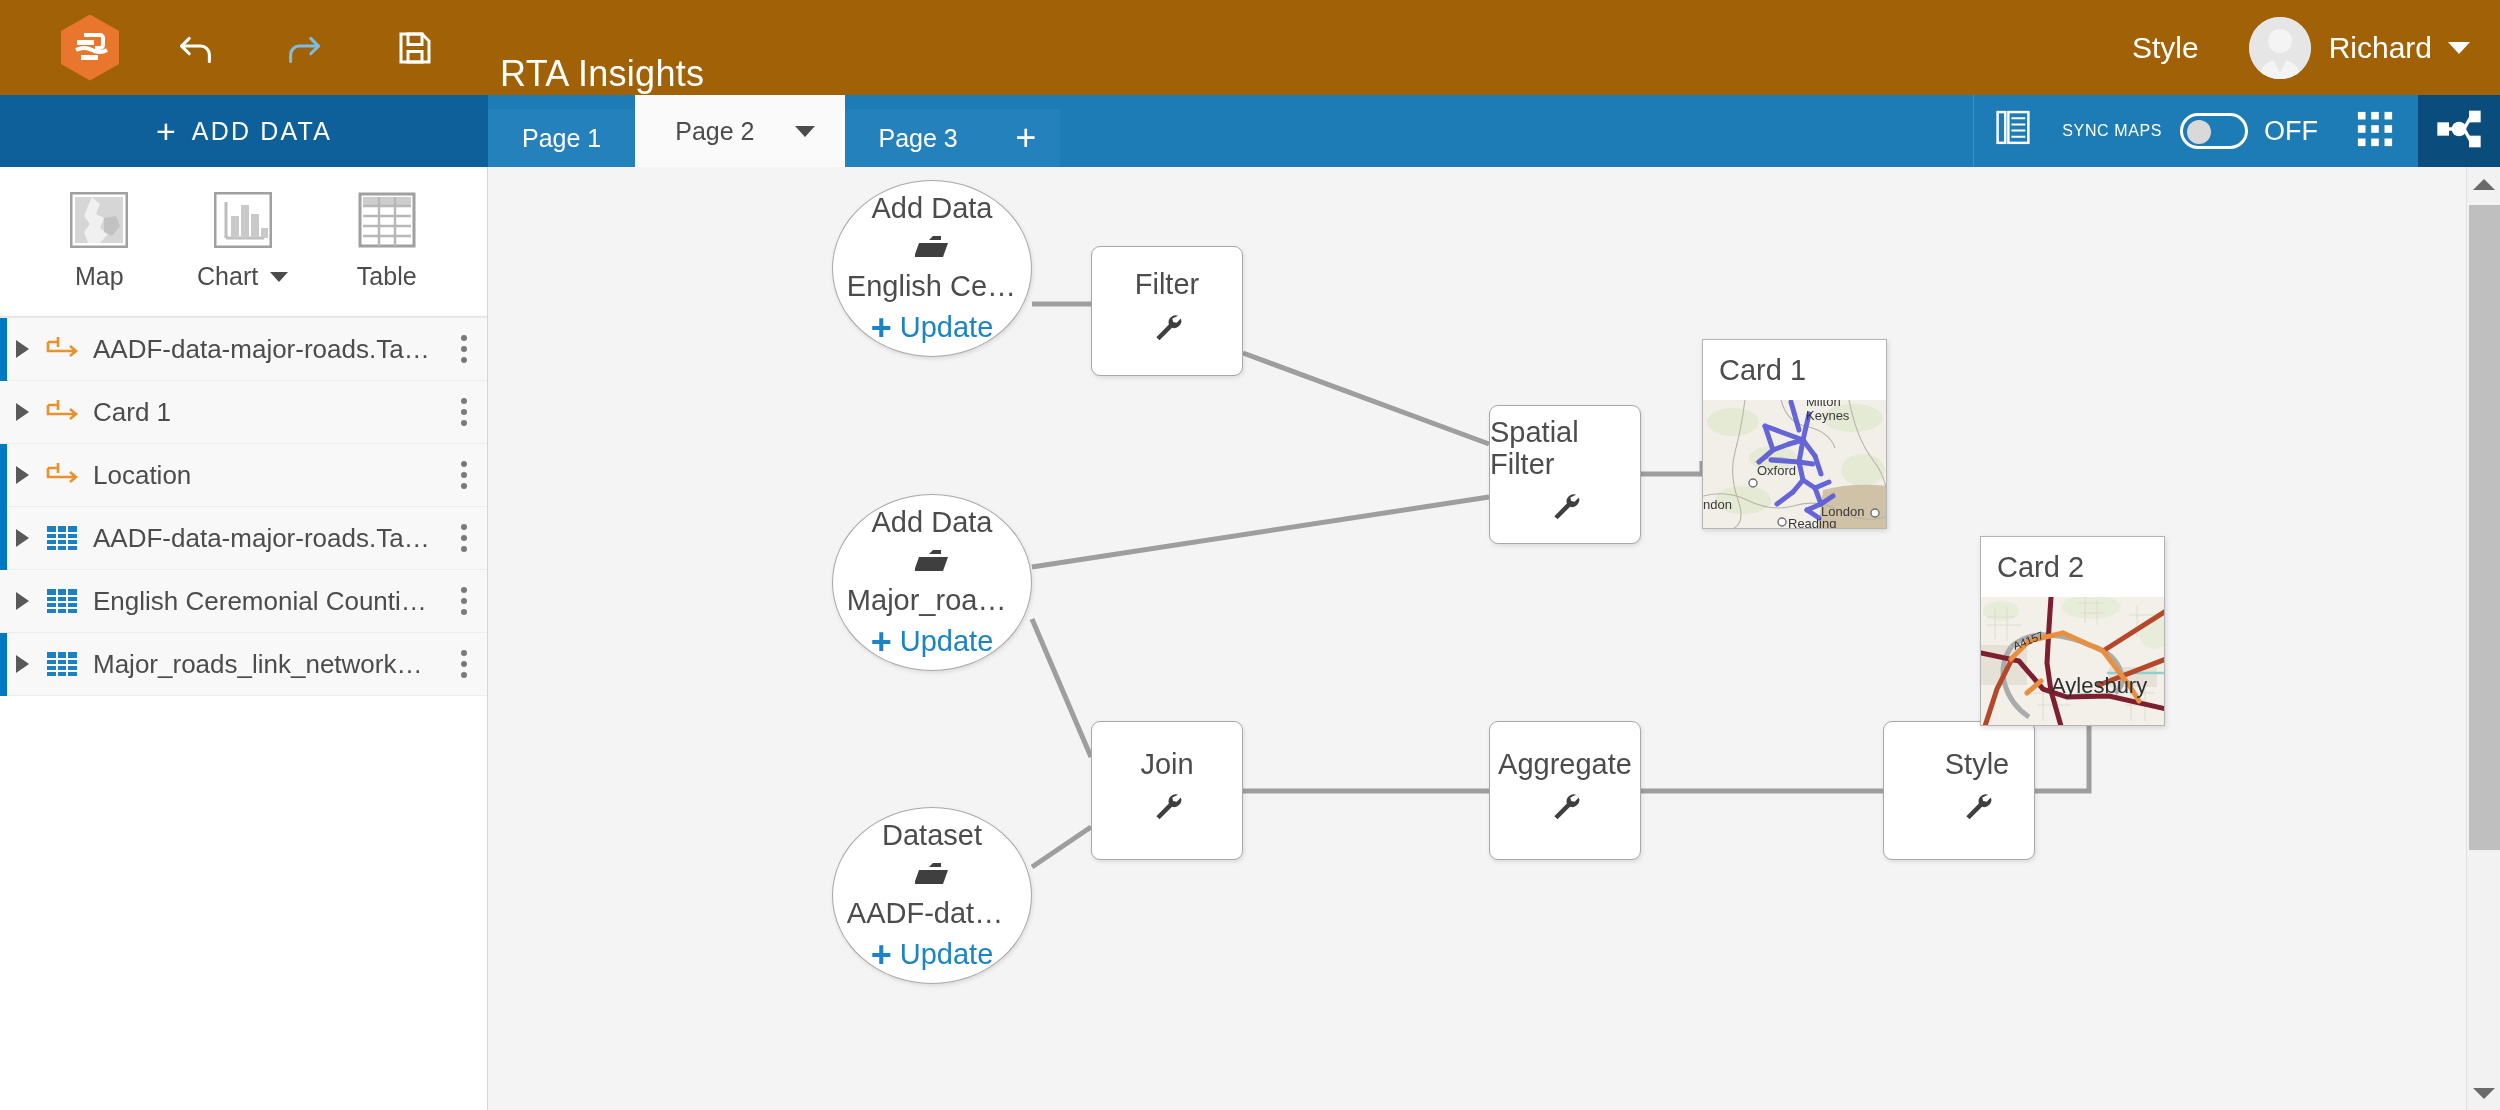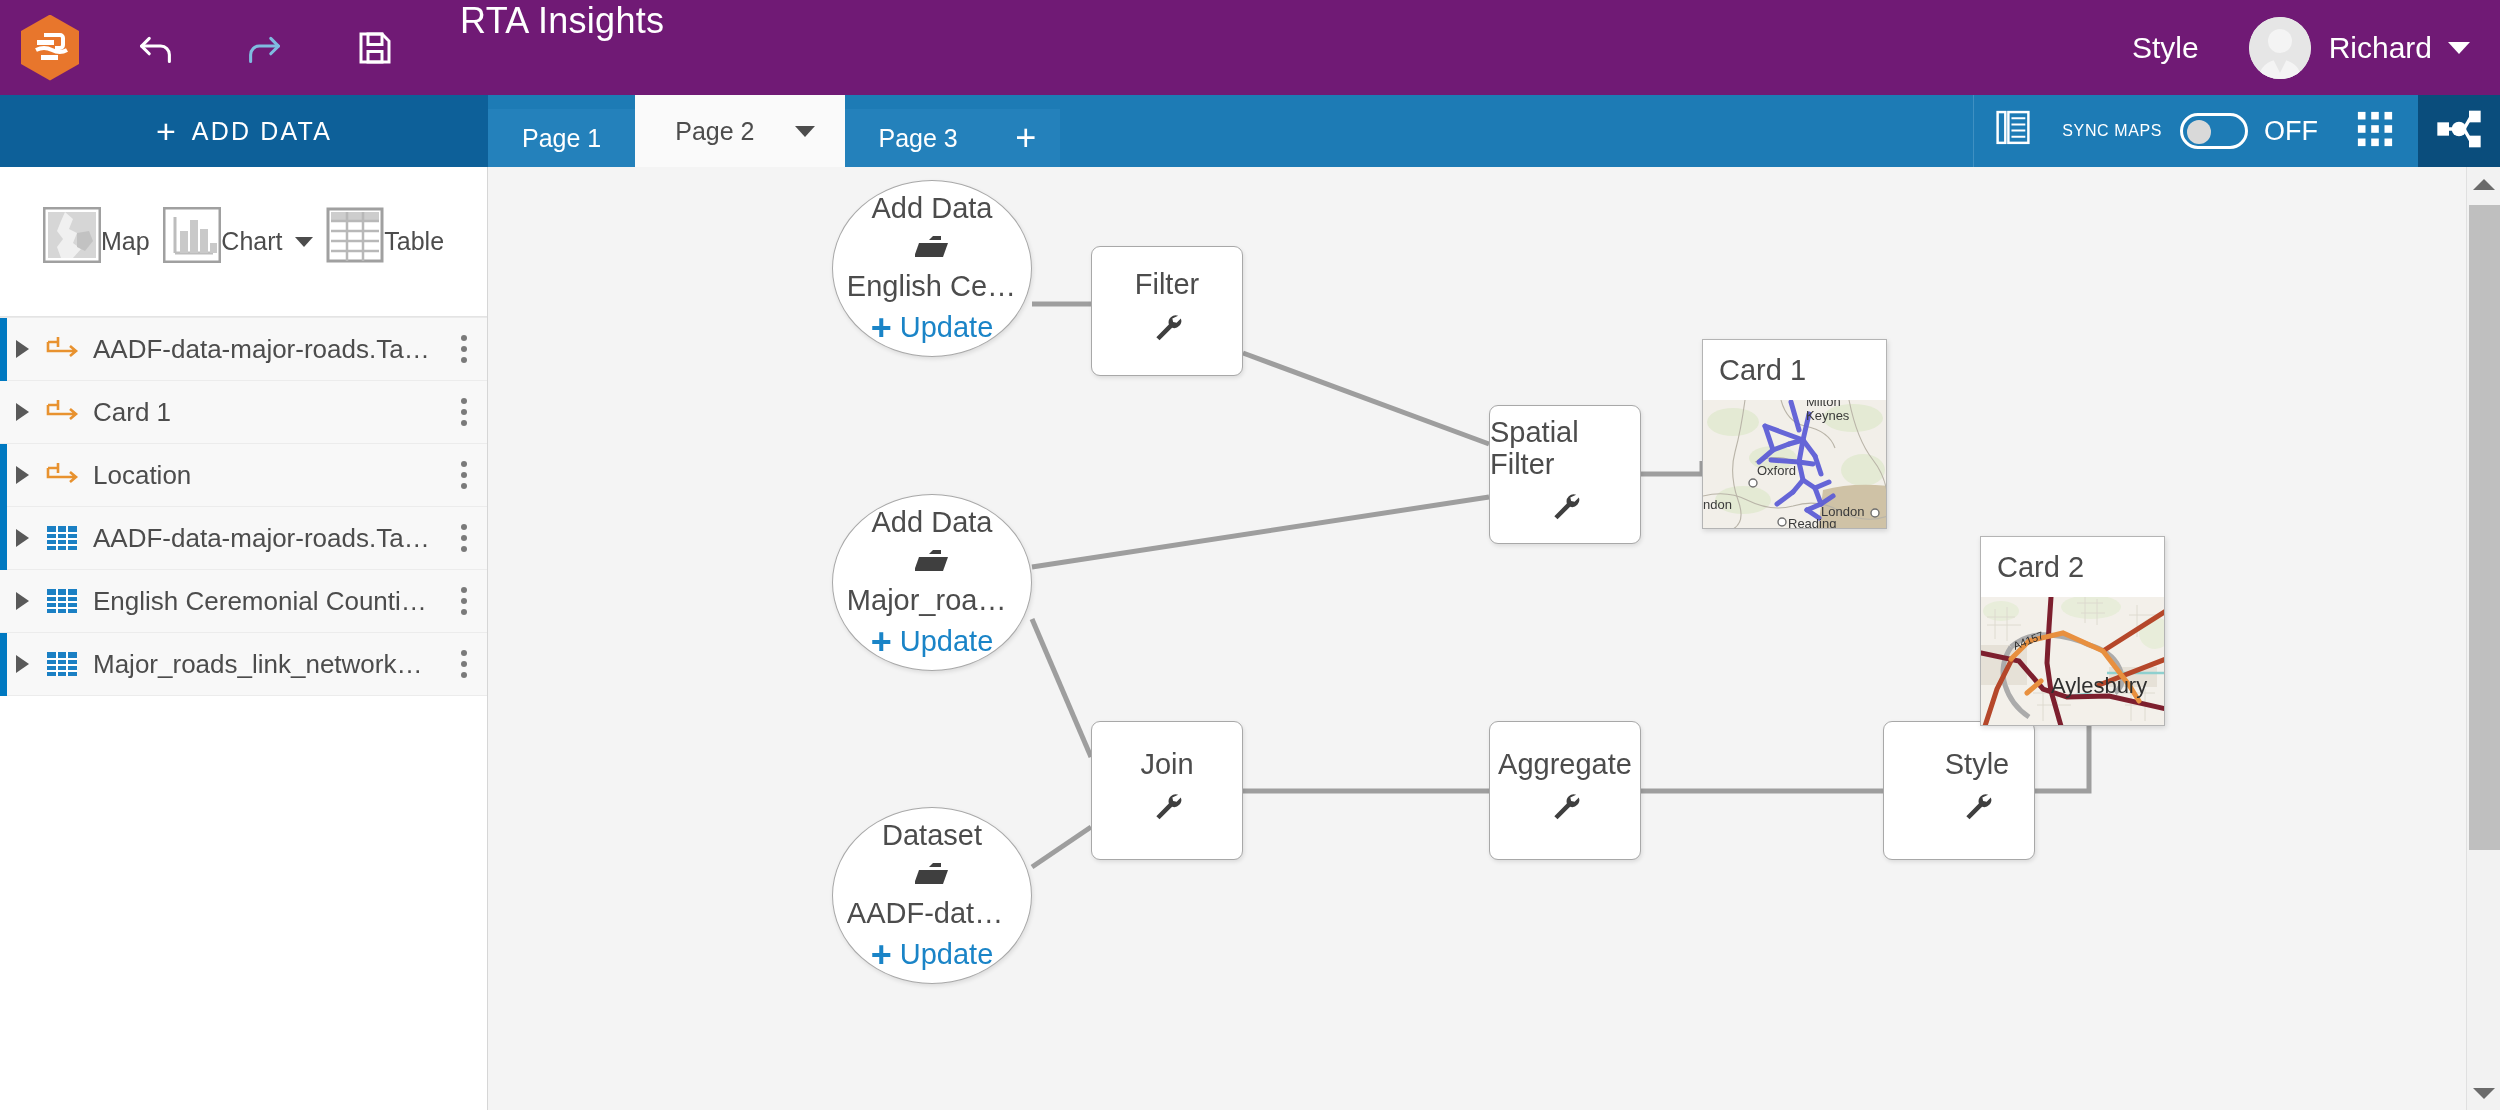--- a/index.html
+++ b/index.html
@@ -6,21 +6,21 @@
   html, body {
     width: 2500px; height: 1110px;
     font-family: "Liberation Sans", sans-serif;
     background: #f4f4f4; overflow: hidden;
   }
   #app { position: relative; width: 2500px; height: 1110px; }
 
   
   .topbar {
     position: absolute; left: 0; top: 0; width: 2500px; height: 95px;
-    background: #701a75; display: flex; align-items: flex-start;
+    background: #a16207; display: flex; align-items: flex-end; padding-left: 40px;
   }
   .logo-wrap {
     width: 100px; height: 95px; display: flex; align-items: center; justify-content: center;
     cursor: pointer;
   }
   .logo-hex {
     position: relative; width: 58px; height: 66px;
     background: #e8762c;
     clip-path: polygon(50% 0%, 100% 25%, 100% 75%, 50% 100%, 0% 75%, 0% 25%);
     display: flex; align-items: center; justify-content: center;
@@ -109,21 +109,21 @@
 
   
   .sidebar {
     position: absolute; left: 0; top: 167px; width: 488px; height: 943px;
     background: #ffffff; border-right: 1px solid #d6d6d6;
   }
   .card-types {
     height: 150px; display: flex; align-items: center; justify-content: space-around;
     padding: 0 36px; border-bottom: 1px solid #e4e4e4;
   }
-  .ct { display: flex; flex-direction: row; align-items: center; cursor: pointer; }
+  .ct { display: flex; flex-direction: column; align-items: center; cursor: pointer; }
   .ct-icon { width: 58px; height: 56px; margin-bottom: 14px; }
   .ct-label { font-size: 25px; color: #4c4c4c; display:flex; align-items:center; }
   .ct-label .ccaret {
     width:0;height:0;border-left:9px solid transparent;border-right:9px solid transparent;
     border-top:10px solid #4c4c4c; margin-left:12px;
   }
 
   .seg-wrap { padding: 22px 26px 22px 26px; }
   .segmented {
     display: flex; width: 100%; height: 58px; border: 1px solid #0079c1; border-radius: 5px;

